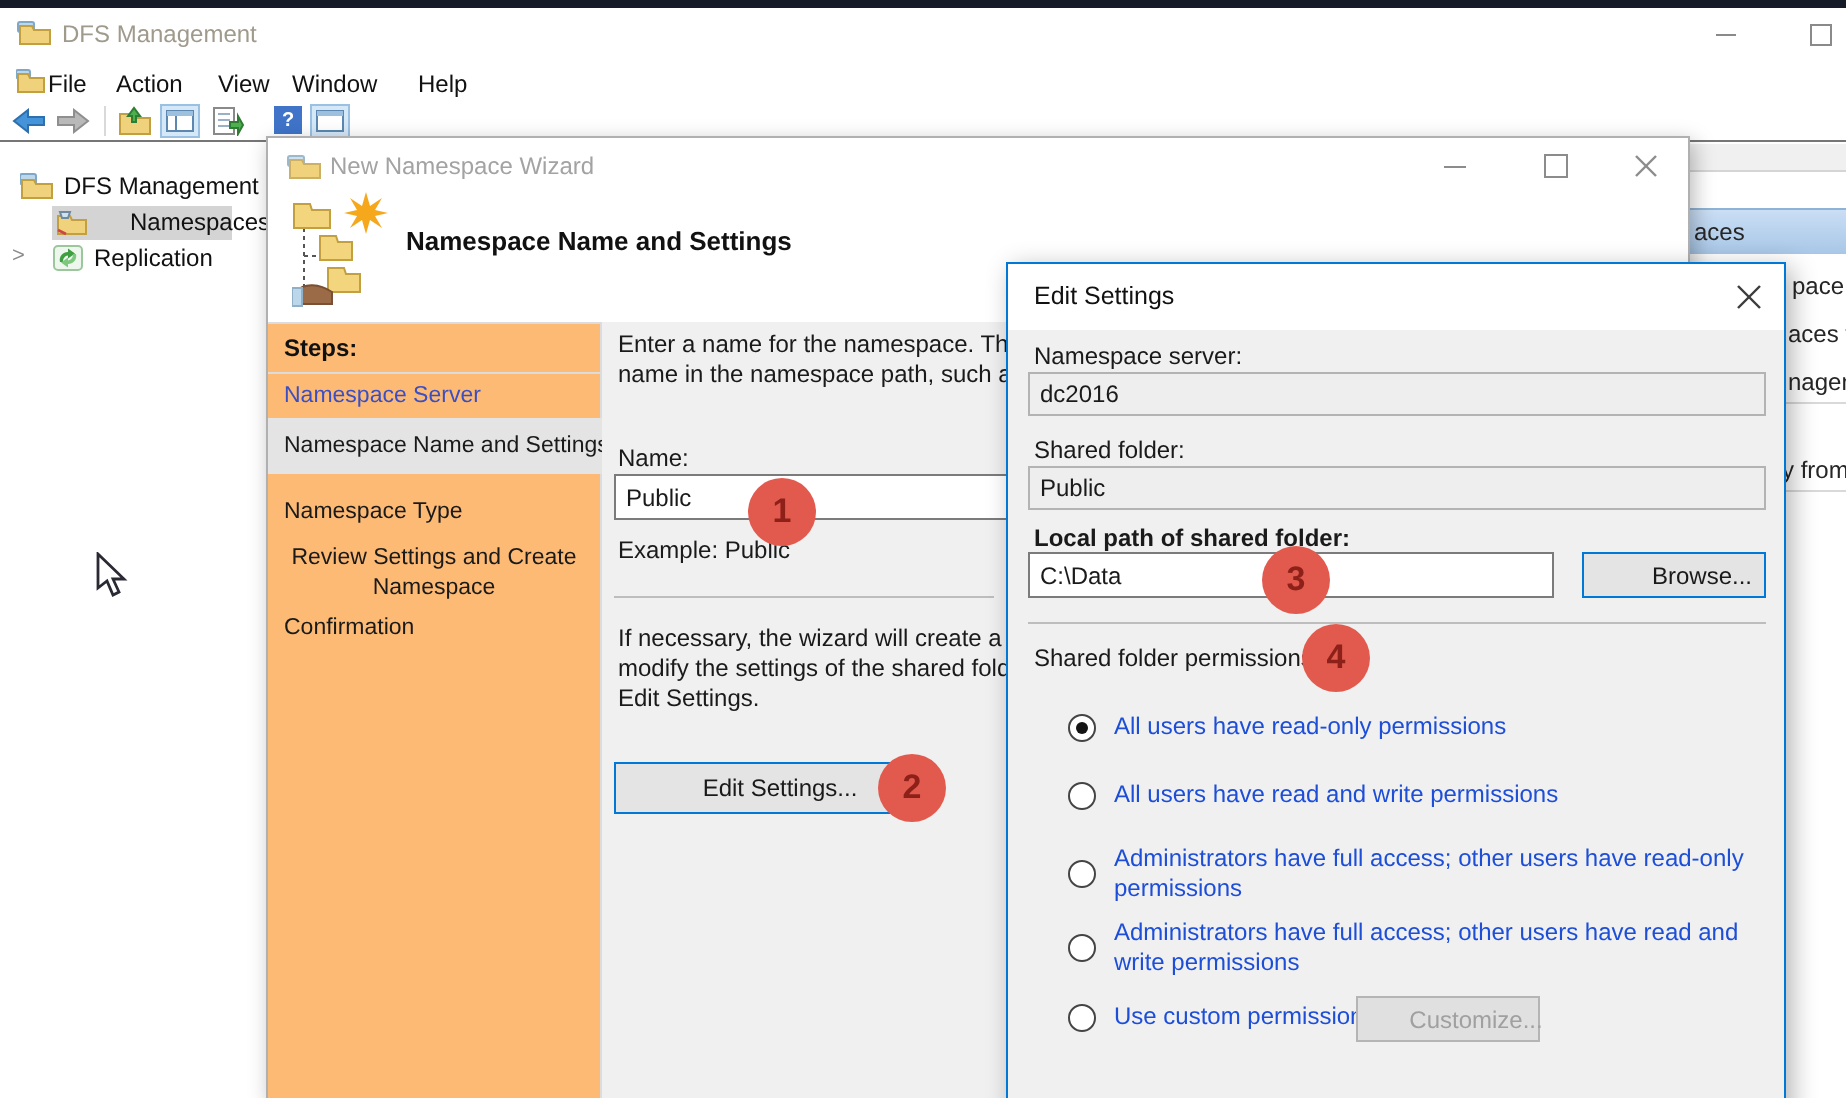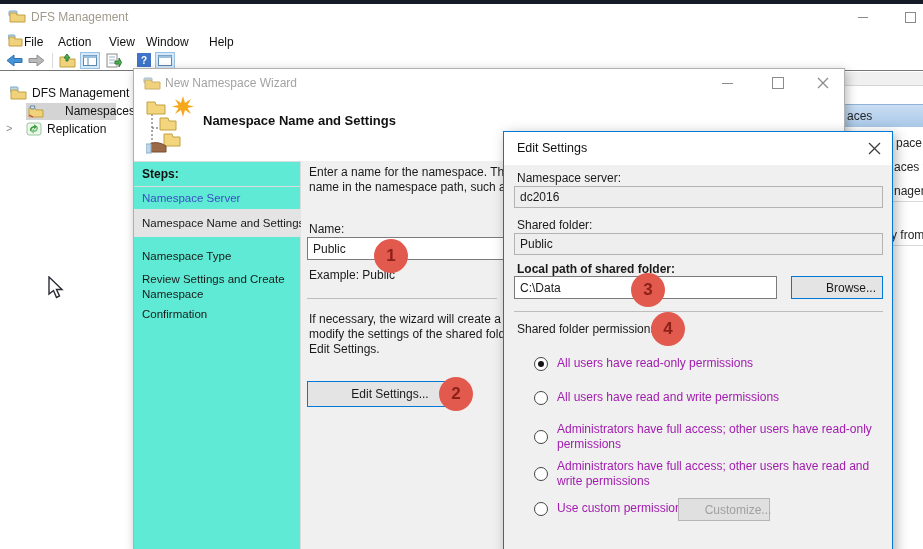--- a/index.html
+++ b/index.html
@@ -12,43 +12,43 @@
   .menu-item { font-size:12px; color:#111; padding:2px 4px; cursor:default; }
   .tool-line { position:absolute; left:0; top:70px; width:923px; height:1px; background:#767676; }
   
   .window { position:absolute; background:#fff; border:1px solid #b0b0b0;
     box-shadow:2px 3px 10px rgba(0,0,0,.28); }
   .win-caption-btn { position:absolute; width:30px; height:20px; display:flex;
     align-items:center; justify-content:center; }
   
   #wizard { left:133px; top:68px; width:712px; height:482px; z-index:20; }
   #wiz-steps { position:absolute; left:0; top:92px; width:167px; height:389px;
-    background:#5eead4; border-top:1px solid #dcdcdc; border-right:1px solid #dcdcdc; }
-  .step { font-size:11.5px; color:#1a1a1a; }
+    background:#fdba74; border-top:1px solid #dcdcdc; border-right:1px solid #dcdcdc; }
+  .step { font-size:11.5px; color:#1a1a1a;text-align:center; }
   .step-link { color:#3b4fc4; }
   .step-current-bg { position:absolute; left:0; top:47px; width:167px; height:28px; background:#e4e4e4; }
   #wiz-content { position:absolute; left:167px; top:92px; width:545px; height:389px; background:#f0f0f0; }
   .input { position:absolute; background:#fff; border:1px solid #7b7b7b; font-size:12px;
     color:#1a1a1a; padding:2px 5px; font-family:"Liberation Sans", sans-serif; }
   .ro-input { background:#eeeeee; border:1px solid #b3b3b3; }
   .btn { position:absolute; background:#e4e4e4; border:1px solid #0078d7; font-size:12px;
     color:#1a1a1a; display:flex; align-items:center; justify-content:center; cursor:default;padding-left:28px; }
   .btn-disabled { background:#e0e0e0; border:1px solid #b5b5b5; color:#a0a0a0; }
   .hr { position:absolute; height:1px; background:#bdbdbd; }
   
   #dialog { left:503px; top:131px; width:390px; height:430px; z-index:30;
     border:1px solid #0078d7; background:#f0f0f0; box-shadow:3px 3px 12px rgba(0,0,0,.3); }
   #dialog-titlebar { position:absolute; left:0; top:0; width:100%; height:33px; background:#fff; }
   
   .radio-row { position:absolute; display:flex; align-items:center; gap:9px; }
   .radio-circle { width:14px; height:14px; min-width:14px; border:1px solid #444;
     border-radius:50%; background:#fff; position:relative; }
   .radio-circle.checked::after { content:''; position:absolute; left:3px; top:3px;
     width:6px; height:6px; border-radius:50%; background:#141414; }
-  .radio-label { font-size:12px; color:#a21caf; max-width:332px; line-height:15px; }
+  .radio-label { font-size:12px; color:#1d4ed8; max-width:332px; line-height:15px; }
   
   .badge { position:absolute; width:34px; height:34px; border-radius:50%;
     background:#e25a4e; color:#8d2018; font-weight:bold; font-size:17px;
     display:flex; align-items:center; justify-content:center; z-index:50; }
   
   .frag { font-size:12px; color:#262626; white-space:nowrap; }
   .frag-line { position:absolute; height:1px; background:#d9d9d9; }
   .bluebar { position:absolute; left:845px; top:104px; width:78px; height:23px;
     background:linear-gradient(#cadef4,#a8c7e7); border-top:1px solid #8fb3d6; }
   .tree-label { font-size:12px; color:#111; white-space:nowrap; }

